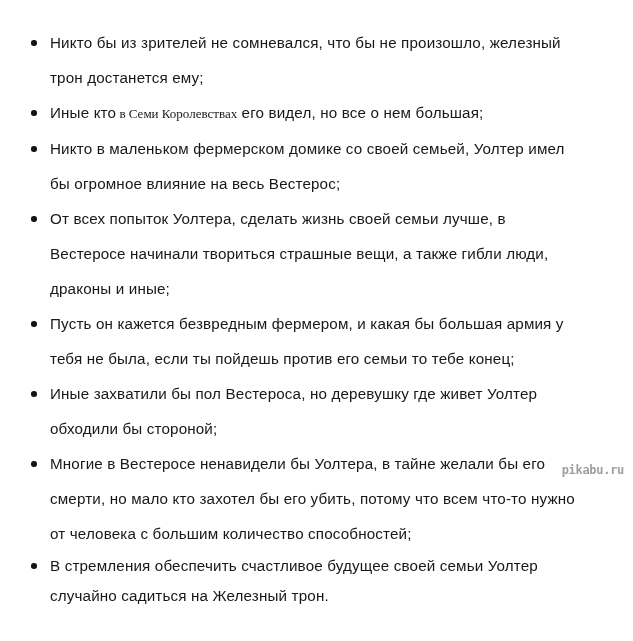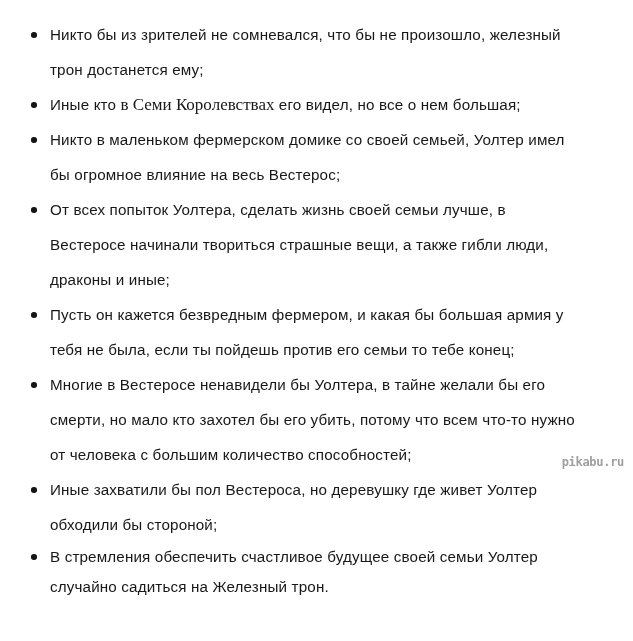--- a/index.html
+++ b/index.html
@@ -13,21 +13,21 @@
     background: #ffffff;
     font-family: "Liberation Sans", "DejaVu Sans", sans-serif;
     color: #181818;
     overflow: hidden;
     position: relative;
   }
 
   #page {
     position: absolute;
     left: 0;
-    top: 0;
+    top: 8px;
     width: 633px;
     height: 478px;
     background: #ffffff;
   }
 
   #post-body {
     position: absolute;
     left: 0;
     top: 0;
     width: 633px;
@@ -74,21 +74,21 @@
     background: #141414;
   }
 
   li.bullet-item .bullet-text {
     display: block;
   }
 
   
   .serif-run {
     font-family: "Liberation Serif", "DejaVu Serif", serif;
-    font-size: 17px;
+    font-size: 13px;
     letter-spacing: 0;
   }
 
   
   li.bullet-item.tight {
     line-height: 30px;
   }
   li.bullet-item.tight .bullet-dot {
     height: 30px;
     line-height: 30px;
@@ -139,26 +139,26 @@
       </li>
 
       <li class="bullet-item">
         <span class="bullet-dot"></span>
         <span class="bullet-text">Пусть он кажется безвредным фермером, и какая бы большая  армия у тебя не была,  если ты пойдешь против его семьи то тебе конец;</span>
       </li>
 
 
       <li class="bullet-item">
         <span class="bullet-dot"></span>
-        <span class="bullet-text">Многие в Вестеросе ненавидели бы Уолтера, в тайне желали бы его смерти, но мало кто захотел бы его убить, потому  что всем что-то нужно от человека с  большим количество способностей;</span>
+        <span class="bullet-text">Иные захватили бы пол Вестероса, но деревушку где живет Уолтер обходили бы стороной;</span>
       </li>
 
       <li class="bullet-item">
         <span class="bullet-dot"></span>
-        <span class="bullet-text">Иные захватили бы пол Вестероса, но деревушку где живет Уолтер обходили бы стороной;</span>
+        <span class="bullet-text">Многие в Вестеросе ненавидели бы Уолтера, в тайне желали бы его смерти, но мало кто захотел бы его убить, потому  что всем что-то нужно от человека с  большим количество способностей;</span>
       </li>
 
       <li class="bullet-item tight">
         <span class="bullet-dot"></span>
         <span class="bullet-text">В стремления обеспечить счастливое будущее своей семьи Уолтер случайно садиться на Железный трон.</span>
       </li>
 
     </ul>
   </div>
 

